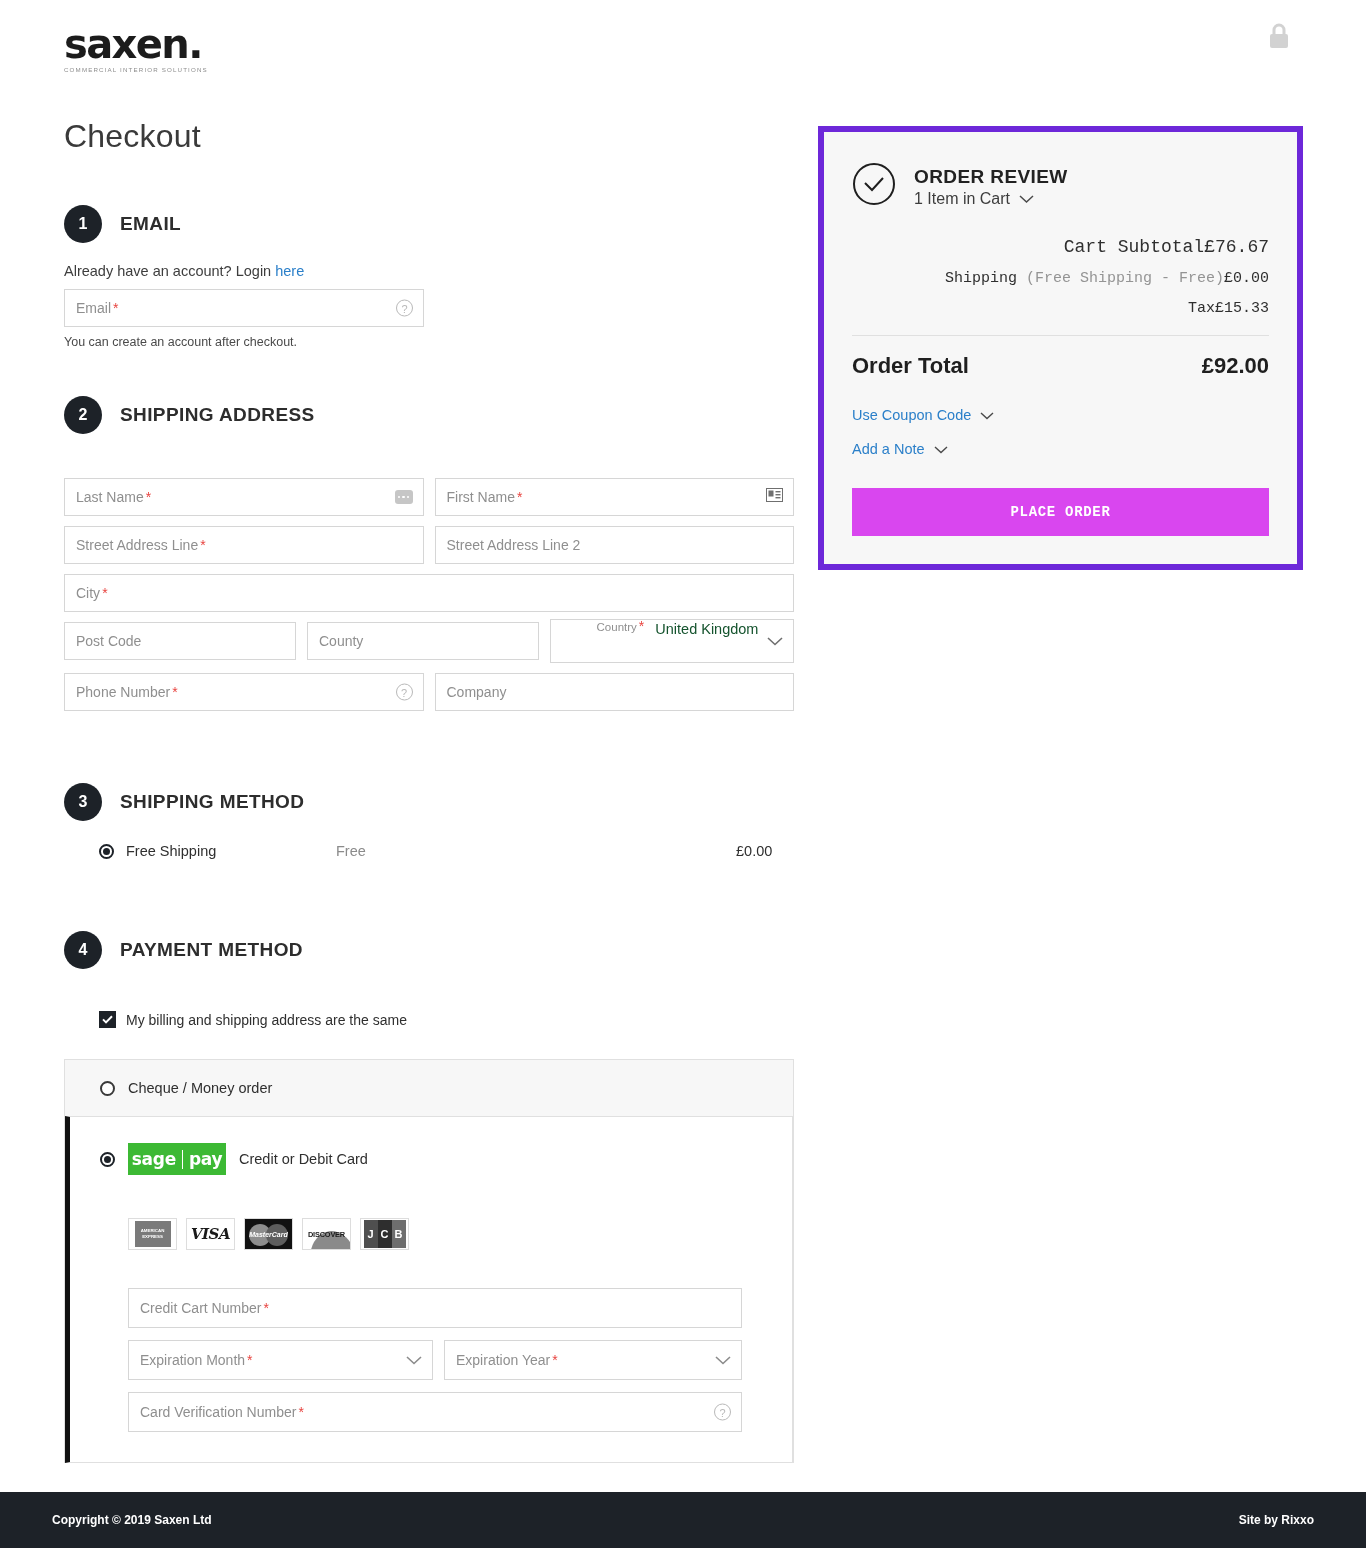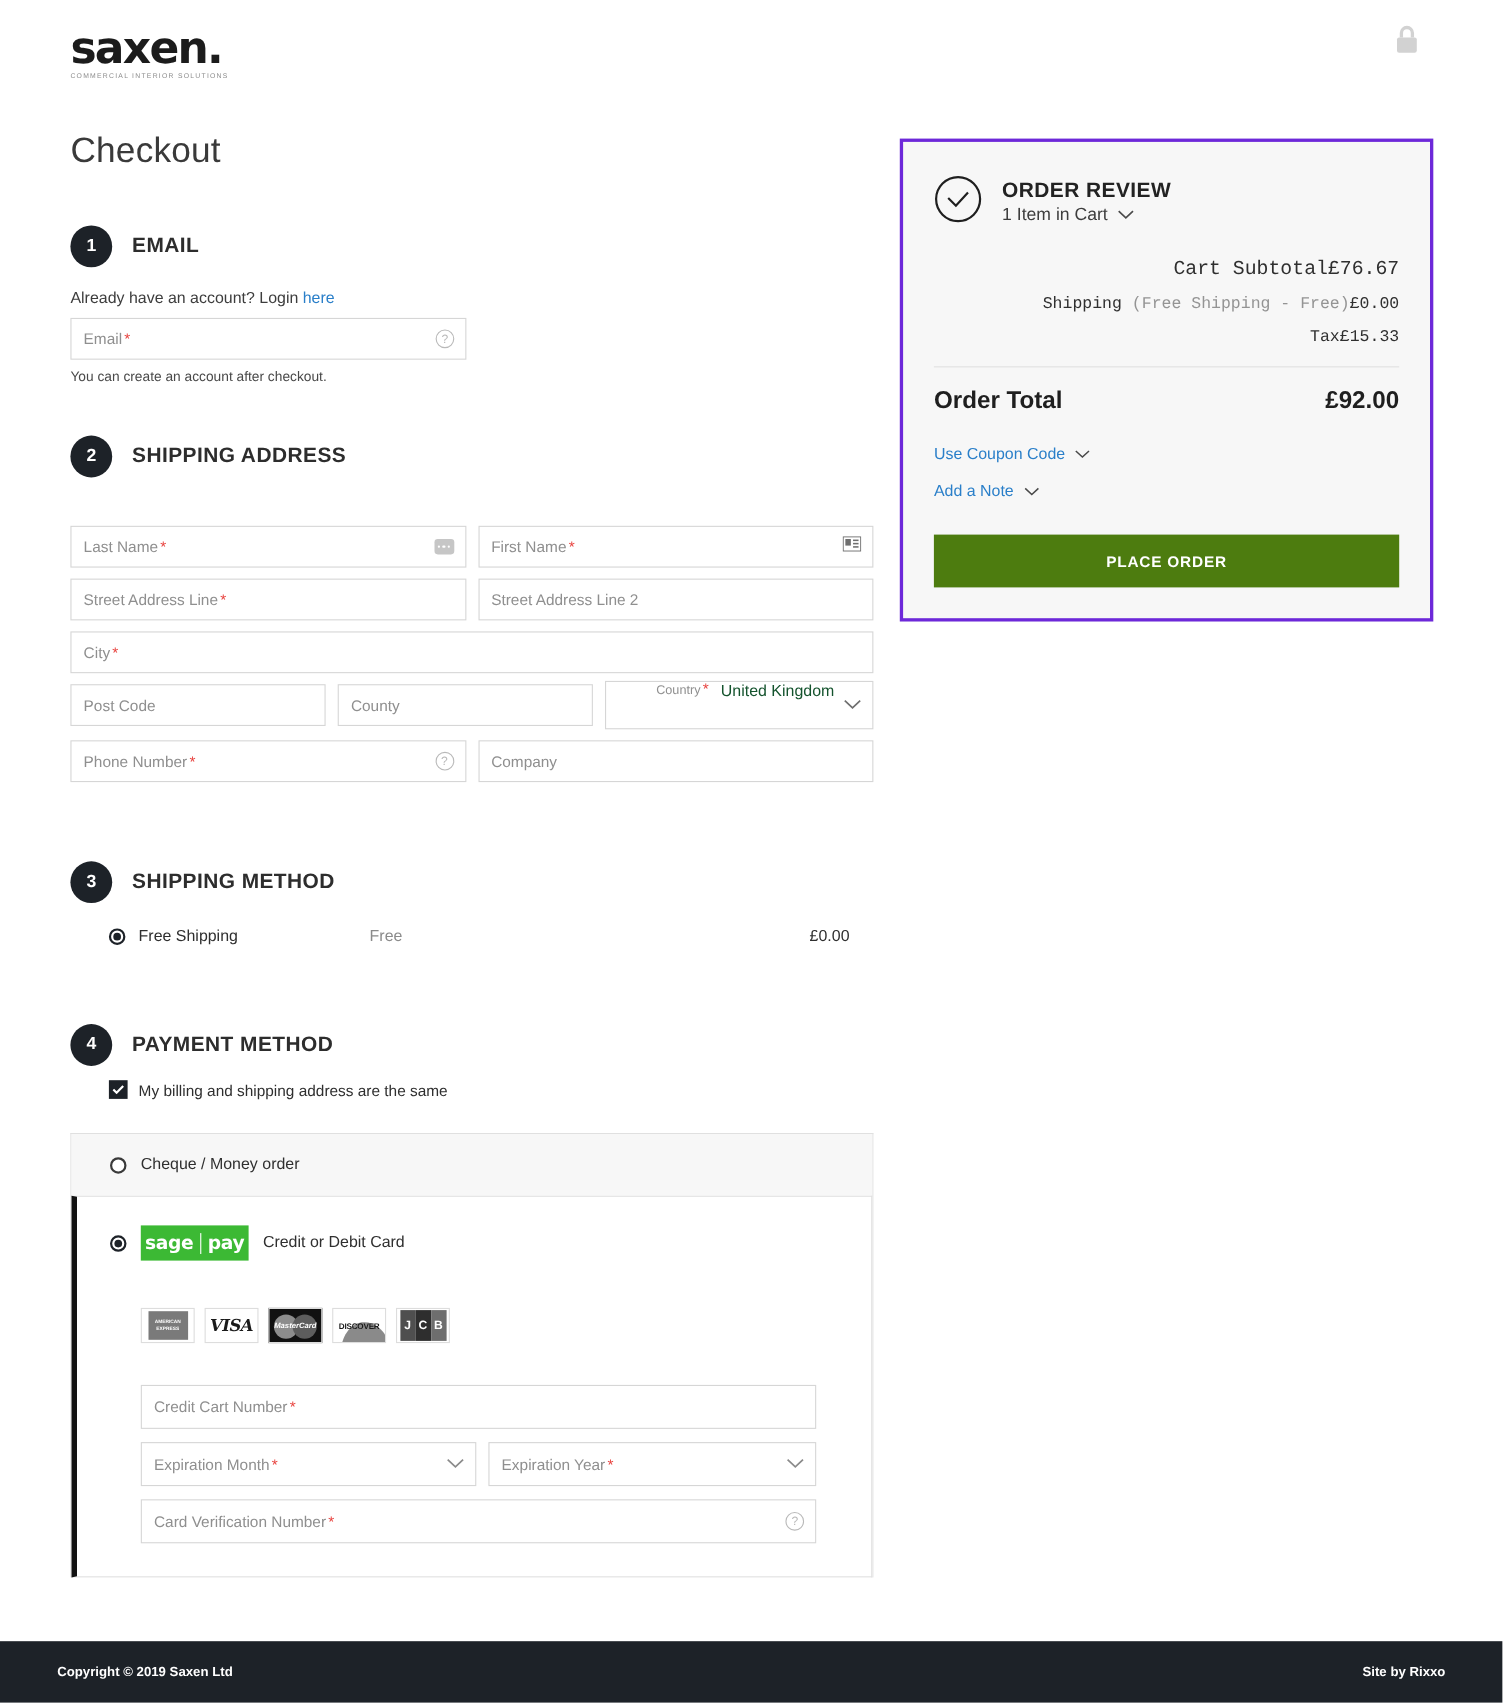--- a/index.html
+++ b/index.html
@@ -107,21 +107,21 @@
   }
   .radio.on::after { content: ""; width: 7px; height: 7px; border-radius: 50%; background: #1d2228; }
   .radio.off { border: 2px solid #3a3a3a; }
   .checkbox {
     width: 17px; height: 17px; background: #1d2228;
     display: inline-flex; align-items: center; justify-content: center;
     flex: 0 0 17px;
   }
 
   
-  .billing-row { display: flex; align-items: center; gap: 10px; margin-top: 13px; padding-left: 35px; font-size: 14px; color: #2f2f2f; }
+  .billing-row { display: flex; align-items: center; gap: 10px; margin-top: 42px; padding-left: 35px; font-size: 14px; color: #2f2f2f; }
   .pay-list { margin-top: 31px; border: 1px solid #e0e0e0; border-bottom: none; }
   .pay-option {
     background: #f7f7f7;
     padding: 20px 0 20px 35px;
     display: flex; align-items: center; gap: 13px;
     font-size: 14.5px; color: #2f2f2f;
   }
   .pay-option-sel {
     background: #ffffff;
     border: 1px solid #e0e0e0;
@@ -161,21 +161,21 @@
   .cl-jcb .j { width: 14px; height: 28px; display: flex; align-items: center; justify-content: center; color: #ffffff; font-weight: bold; font-size: 11px; }
   .cl-jcb .j1 { background: #4f4f4f; }
   .cl-jcb .j2 { background: #2e2e2e; }
   .cl-jcb .j3 { background: #6e6e6e; }
 
   .card-fields { padding-left: 58px; padding-right: 50px; margin-top: 38px; }
   .card-fields .field { height: 40px; }
 
   
   .summary {
-    background: #f7f7f7; border: 3px solid #6d28d9;
+    background: #f7f7f7; border: 6px solid #6d28d9;
     padding: 30px 28px 28px 28px;
   }
   .sum-head { display: flex; align-items: center; gap: 18px; }
   .sum-head-text { display: flex; flex-direction: column; }
   .sum-title { font-size: 19px; font-weight: bold; letter-spacing: 0.4px; color: #222222; text-transform: uppercase; line-height: 23px; }
   .sum-sub { font-size: 16px; color: #3d3d3d; display: flex; align-items: center; gap: 9px; margin-top: 2px; }
 
   .sum-lines { margin-top: 27px; }
   .sum-line { display: flex; justify-content: flex-end; align-items: baseline; margin-bottom: 13px; font-family: Liberation Mono, monospace; }
   .sum-line .lbl { font-size: 15px; color: #2f2f2f; }
@@ -187,23 +187,23 @@
 
   .total-line { display: flex; justify-content: space-between; align-items: baseline; }
   .total-line .lbl { font-size: 22px; font-weight: bold; color: #1f1f1f; }
   .total-line .val { font-size: 22px; font-weight: bold; color: #1f1f1f; }
 
   .link-toggle { display: flex; align-items: center; gap: 9px; color: #2a7fc9; font-size: 14.5px; margin-top: 28px; cursor: pointer; }
   .link-toggle.second { margin-top: 18px; }
 
   .place-order {
     margin-top: 31px; width: 100%; height: 48px;
-    background: #4d7c0f; color: #ffffff; border: none;
+    background: #d946ef; color: #ffffff; border: none;
     font-size: 14px; font-weight: bold; letter-spacing: 0.7px;
-    cursor: pointer; font-family: Liberation Sans, sans-serif;
+    cursor: pointer; font-family: Liberation Mono, monospace;
   }
 
   
   .site-footer {
     position: absolute; left: 0; bottom: 0; width: 1366px; height: 56px;
     background: #1d2228; color: #ffffff;
     display: flex; align-items: center; justify-content: space-between;
     padding: 0 52px;
     font-size: 12px; font-weight: bold;
   }

